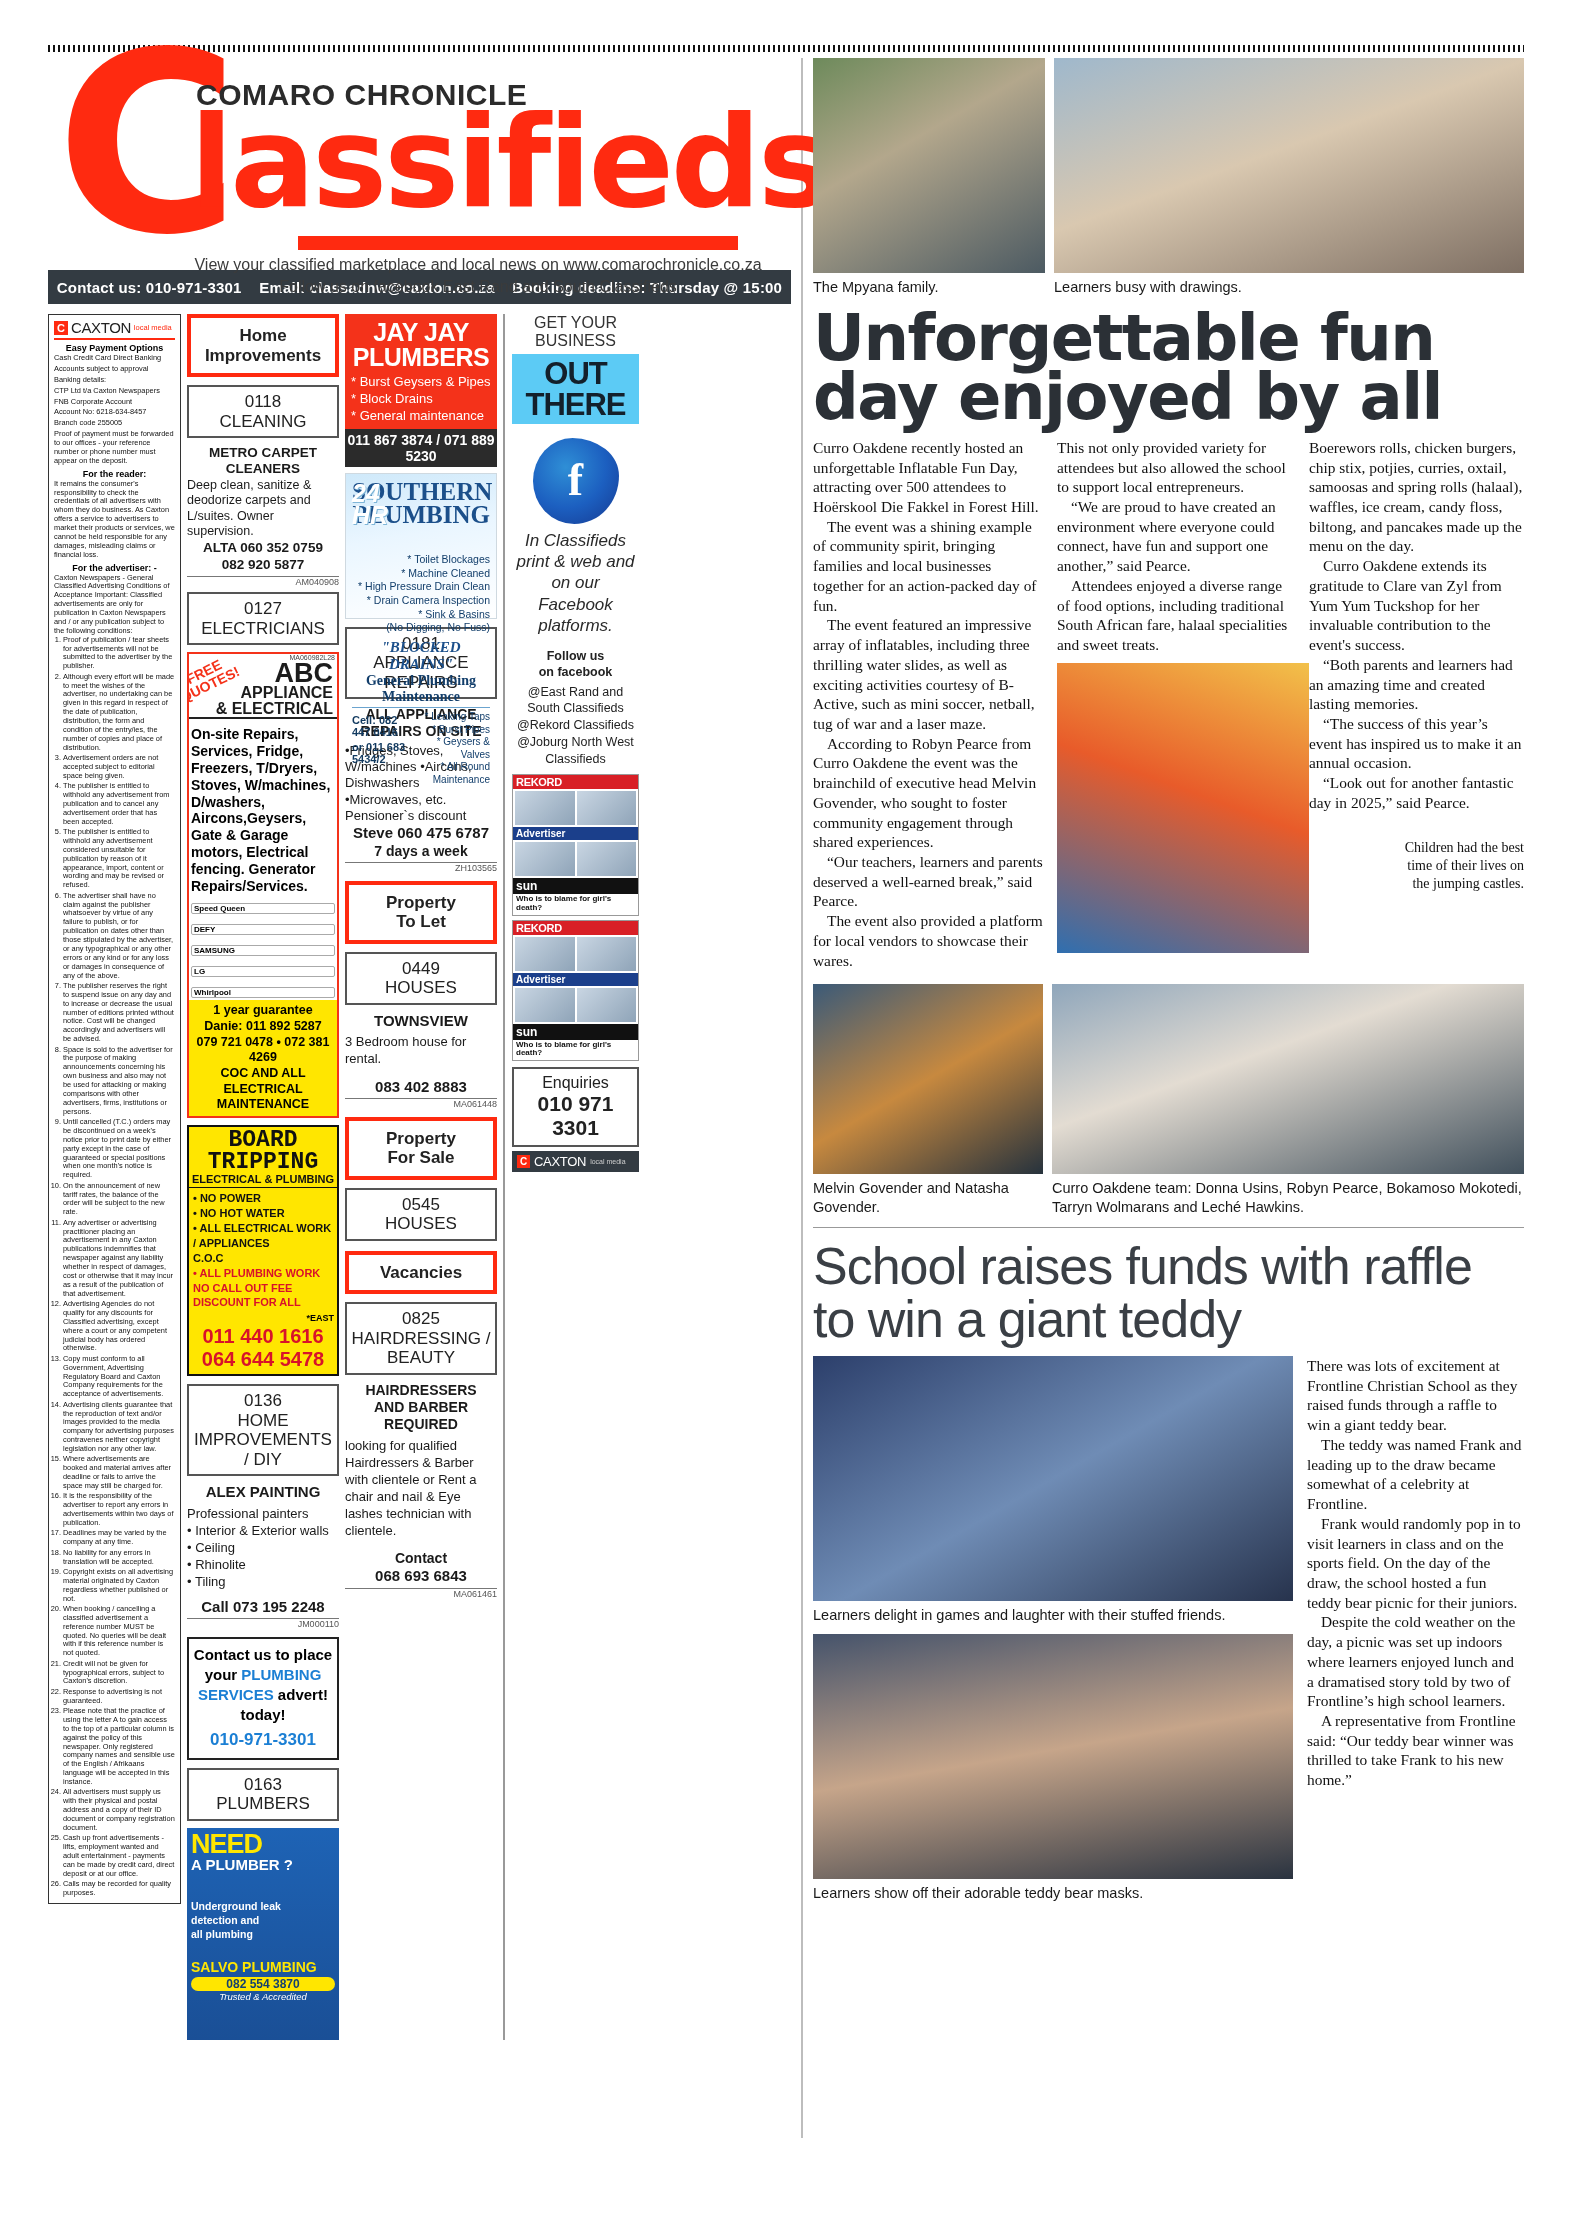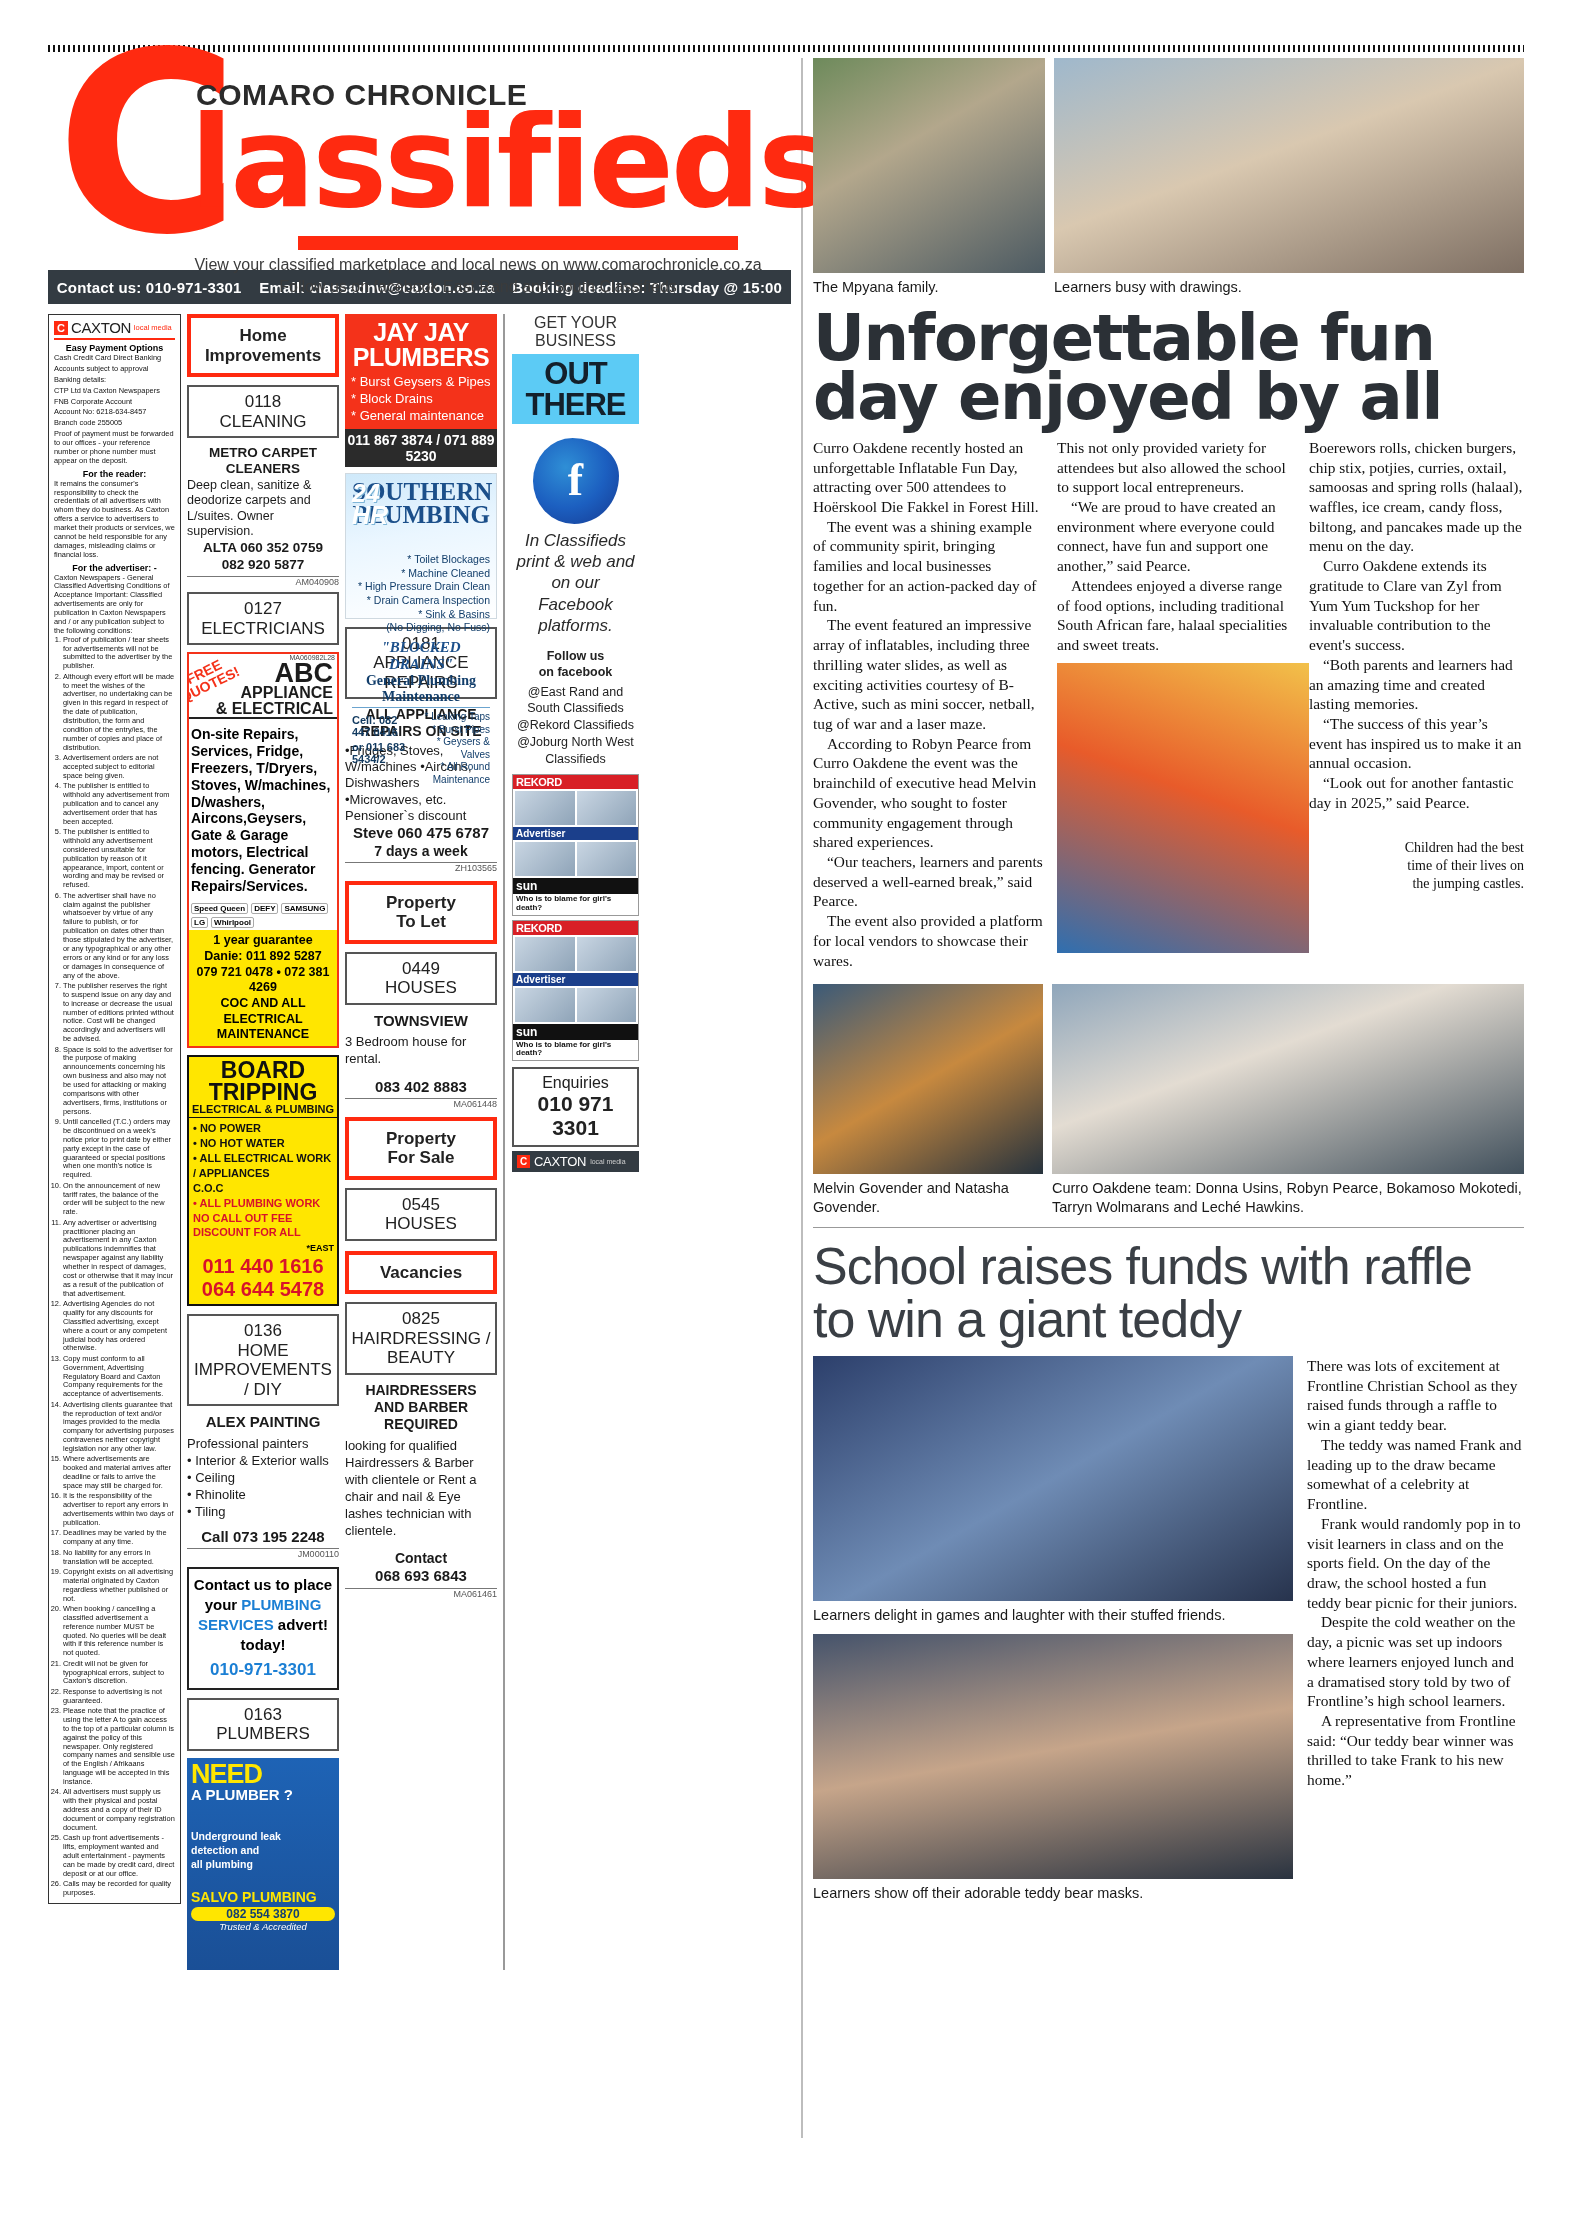--- a/index.html
+++ b/index.html
@@ -105,27 +105,27 @@
   .s-cell { font-size:11px; font-weight:bold; color:#11395f; margin-top:3px; }
   .s-right { font-size:10px; color:#123e6b; text-align:right; line-height:1.25; }
 
   
   .abc { border:2px solid #f4321a; background:#fff; position:relative; overflow:hidden; }
   .abc-quotes { position:absolute; left:-14px; top:10px; transform:rotate(-26deg); color:#f4321a; font-weight:bold; font-size:14px; line-height:1.0; text-align:center; }
   .abc-code { text-align:right; font-size:7px; color:#444; padding-right:2px;}
   .abc-t1 { text-align:right; font-size:27px; font-weight:bold; color:#1c1c1c; line-height:.9; padding-right:4px;}
   .abc-t2 { text-align:right; font-size:16px; font-weight:bold; color:#1c1c1c; line-height:1.0; padding-right:4px;}
   .abc-body { font-size:14px; font-weight:bold; text-align:left; line-height:1.2; border-top:2px solid #222; padding:7px 2px; }
-  .abc-brands { display:flex; flex-wrap:wrap; justify-content:flex-start; gap:3px; padding:2px; font-size:8px; font-weight:bold; }
+  .abc-brands { display:flex; flex-wrap:wrap; justify-content:flex-start; gap:10px; padding:2px; font-size:8px; font-weight:bold;flex-direction:column; }
   .bd { border:1px solid #aaa; padding:0 2px; border-radius:2px; }
   .abc-yellow { background:#ffe600; text-align:center; font-size:12.5px; font-weight:bold; line-height:1.25; padding:3px 2px; }
 
   
   .board { background:#ffe600; border:2px solid #111; position:relative; overflow:hidden; }
-  .board-t { text-align:center; font-size:23px; font-weight:bold; color:#111; line-height:.95; padding-top:3px;}
+  .board-t { text-align:center; font-size:23px; font-weight:bold; color:#111; line-height:.95; padding-top:3px;font-family:Liberation Mono, monospace;}
   .board-s { text-align:center; font-size:11px; font-weight:bold; color:#111; border-bottom:1px solid #111; padding-bottom:2px;}
   .board-li { font-size:11px; font-weight:bold; color:#111; line-height:1.35; padding:3px 4px; }
   .board-li .red { color:#d8122a; }
   .open247 { position:absolute; right:2px; top:56px; transform:rotate(-90deg); transform-origin:right top; color:#d8122a; font-weight:bold; font-size:15px; white-space:nowrap;}
   .board-ph { text-align:center; color:#d8122a; font-weight:bold; font-size:20px; line-height:1.12; padding:2px 0 4px;}
 
   
   .mid-ad .hd2 { font-weight:bold; text-align:center; font-size:14px; line-height:1.2; }
 
   

